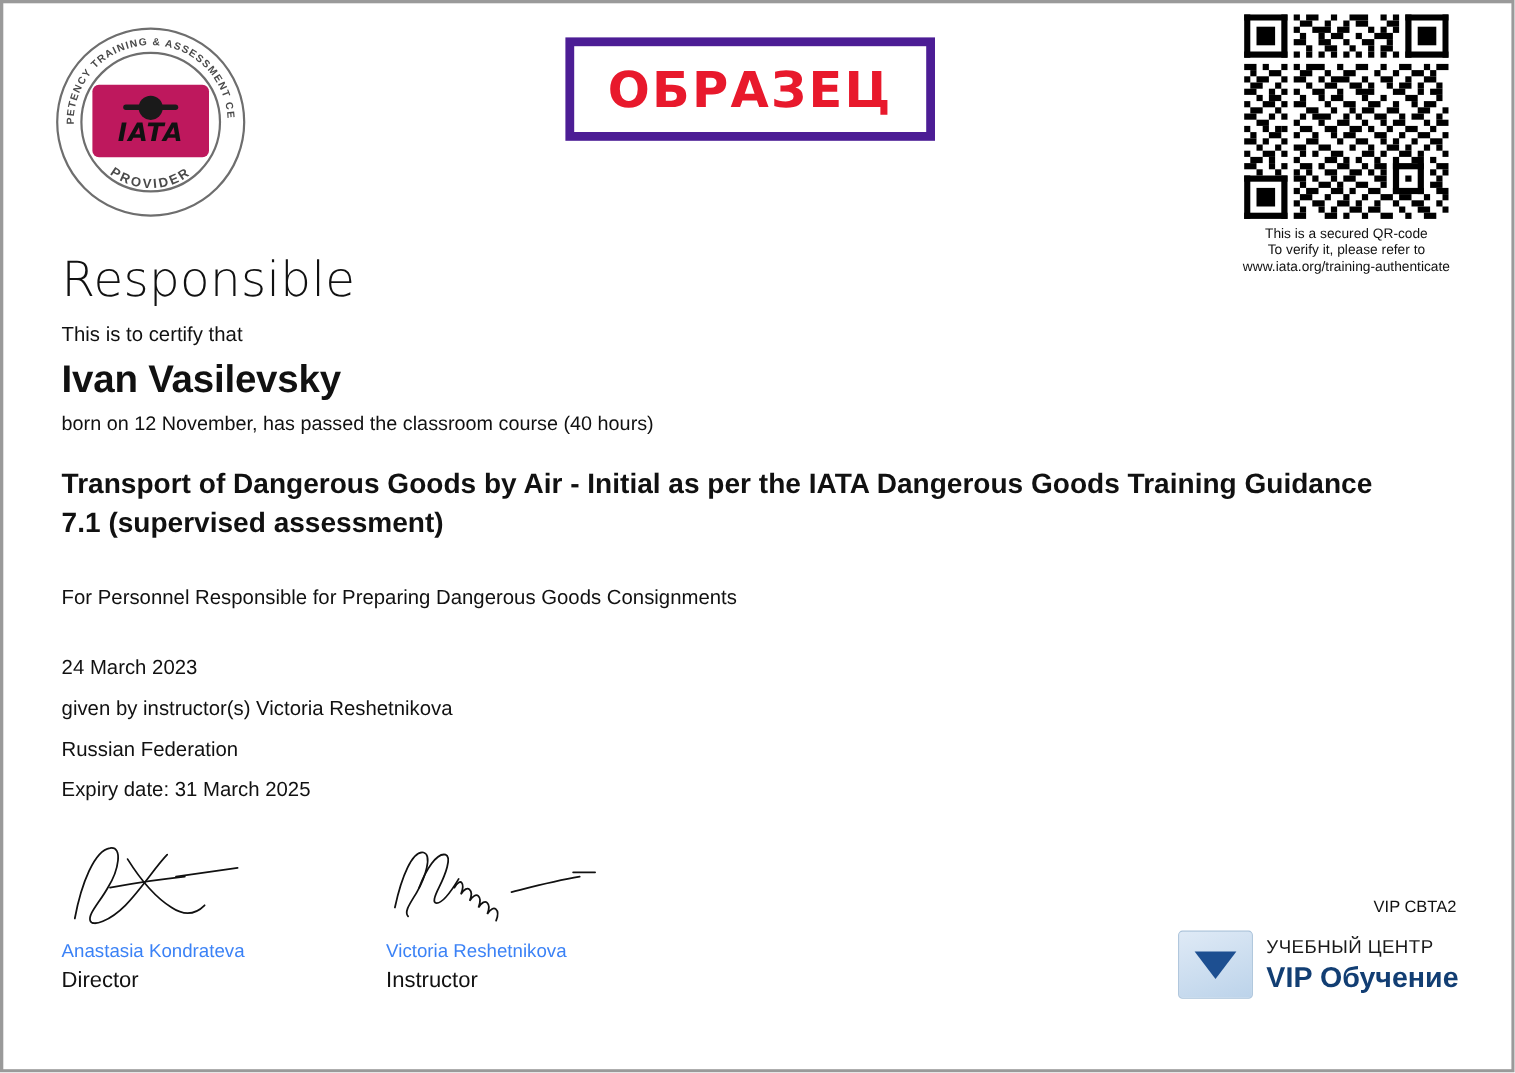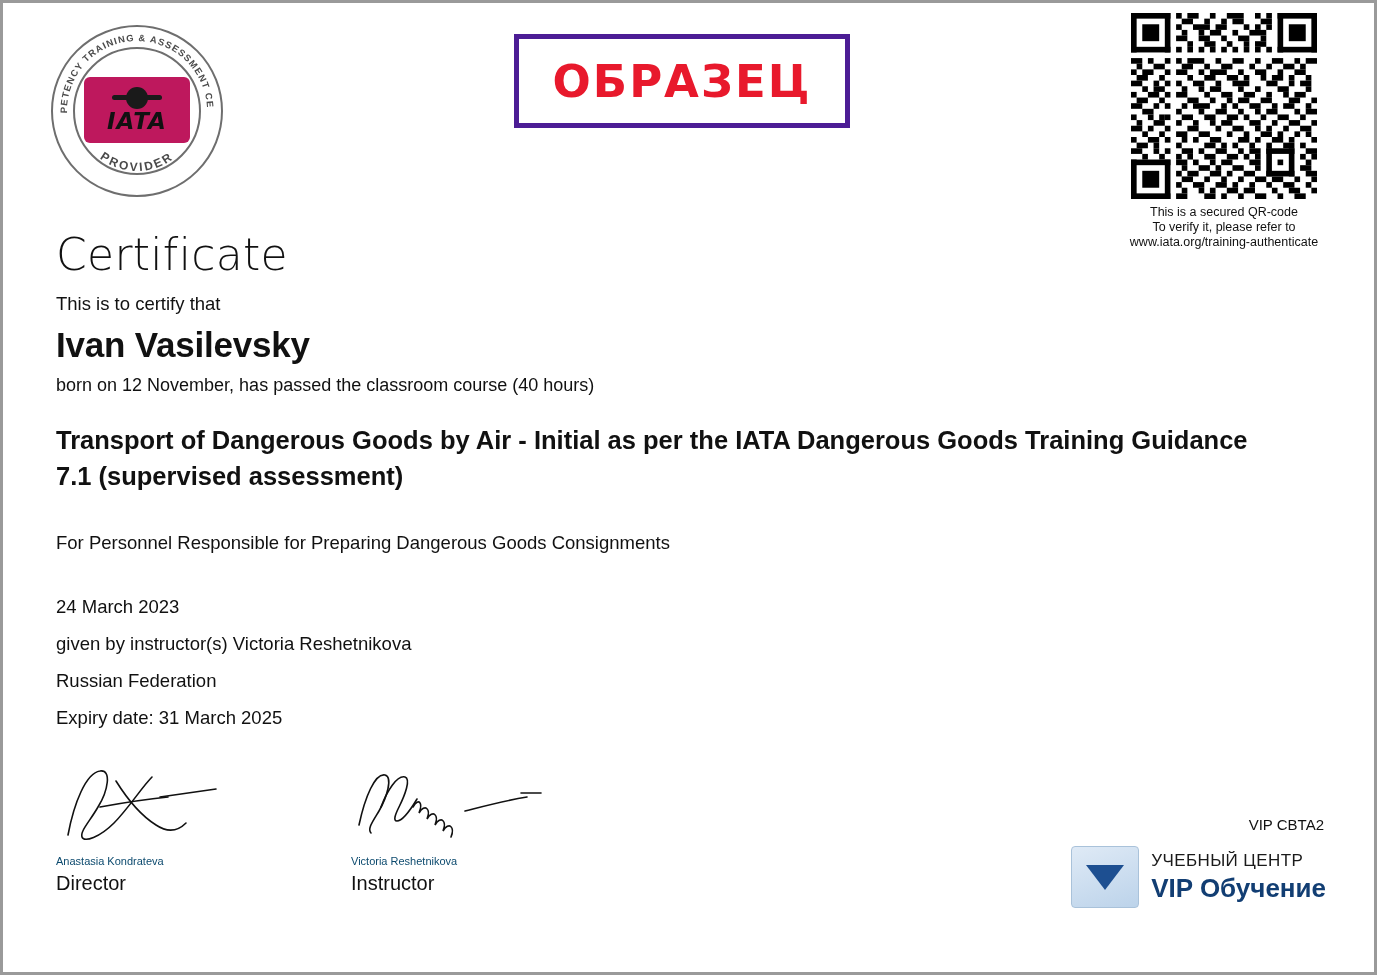--- a/index.html
+++ b/index.html
@@ -103,21 +103,21 @@
     letter-spacing: 2.2px;
   }
 
   
   .sample-stamp {
     position: absolute;
     left: 511px;
     top: 31px;
     width: 336px;
     height: 94px;
-    border: 5px solid #4c1d95;
+    border: 8px solid #4c1d95;
     display: flex;
     align-items: center;
     justify-content: center;
     box-sizing: border-box;
   }
   .sample-stamp span {
     color: #e8192c;
     font-family: "DejaVu Sans", sans-serif;
     font-weight: bold;
     font-size: 45px;
@@ -213,22 +213,22 @@
     top: 0;
   }
   .sig-block.first { left: 0; }
   .sig-block.second { left: 295px; }
   .sig-img {
     height: 86px;
     width: 230px;
     display: block;
   }
   .sig-name {
-    font-size: 11px;
-    color: #0c4a6e;
+    font-size: 17px;
+    color: #3b82f6;
     margin-top: 6px;
   }
   .sig-role {
     font-size: 20px;
     color: #111;
     margin-top: 5px;
   }
 
   
   .vip-code {
@@ -604,21 +604,21 @@
           <rect x="26" y="32" width="1" height="1"></rect>
         <rect x="29" y="32" width="2" height="1"></rect>
       </g>
     </svg>
     <div class="qr-note">This is a secured QR-code
 To verify it, please refer to
 www.iata.org/training-authenticate</div>
   </div>
 
   <div class="content">
-    <div class="cert-title">Certificate</div>
+    <div class="cert-title">Responsible</div>
     <div class="certify-line">This is to certify that</div>
     <div class="holder-name">Ivan Vasilevsky</div>
     <div class="born-line">born on 12 November, has passed the classroom course   (40 hours)</div>
     <div class="course-title">Transport of Dangerous Goods by Air - Initial as per the IATA Dangerous Goods Training Guidance 7.1 (supervised assessment)</div>
     <div class="audience">For Personnel Responsible for Preparing Dangerous Goods Consignments</div>
     <div class="meta">
       <div>24 March 2023</div>
       <div>given by instructor(s) Victoria Reshetnikova</div>
       <div>Russian Federation</div>
       <div>Expiry date: 31 March 2025</div>

